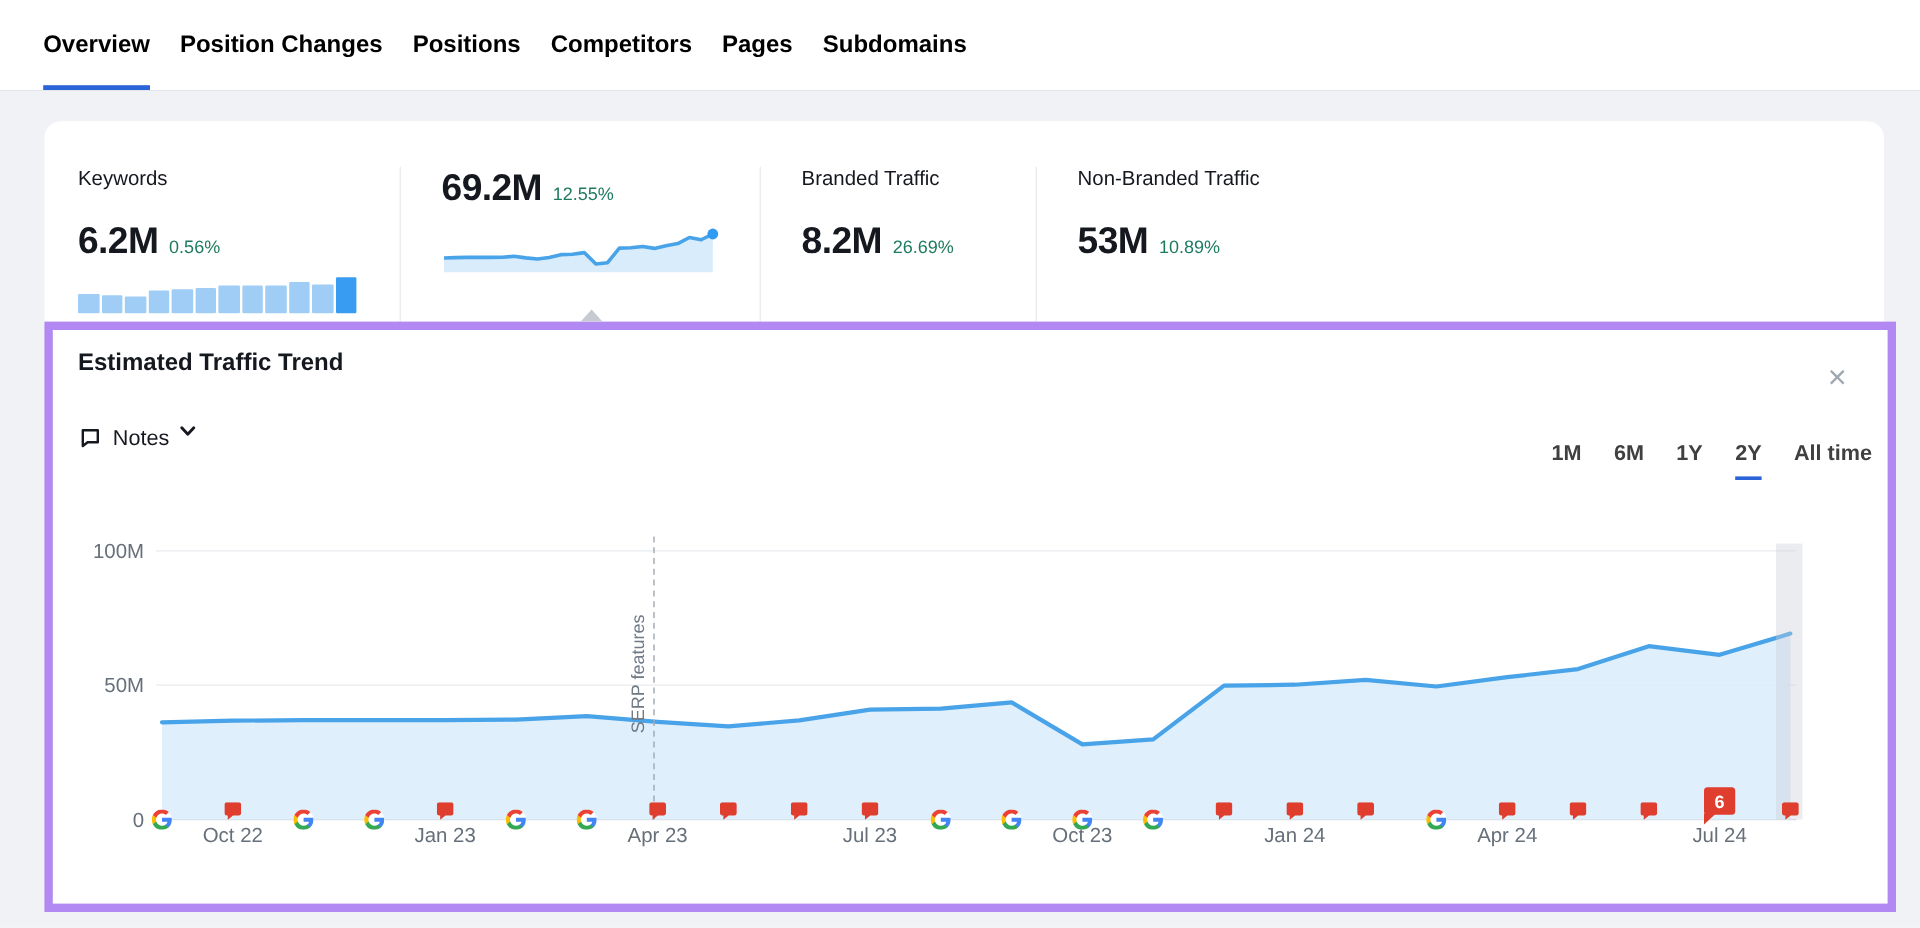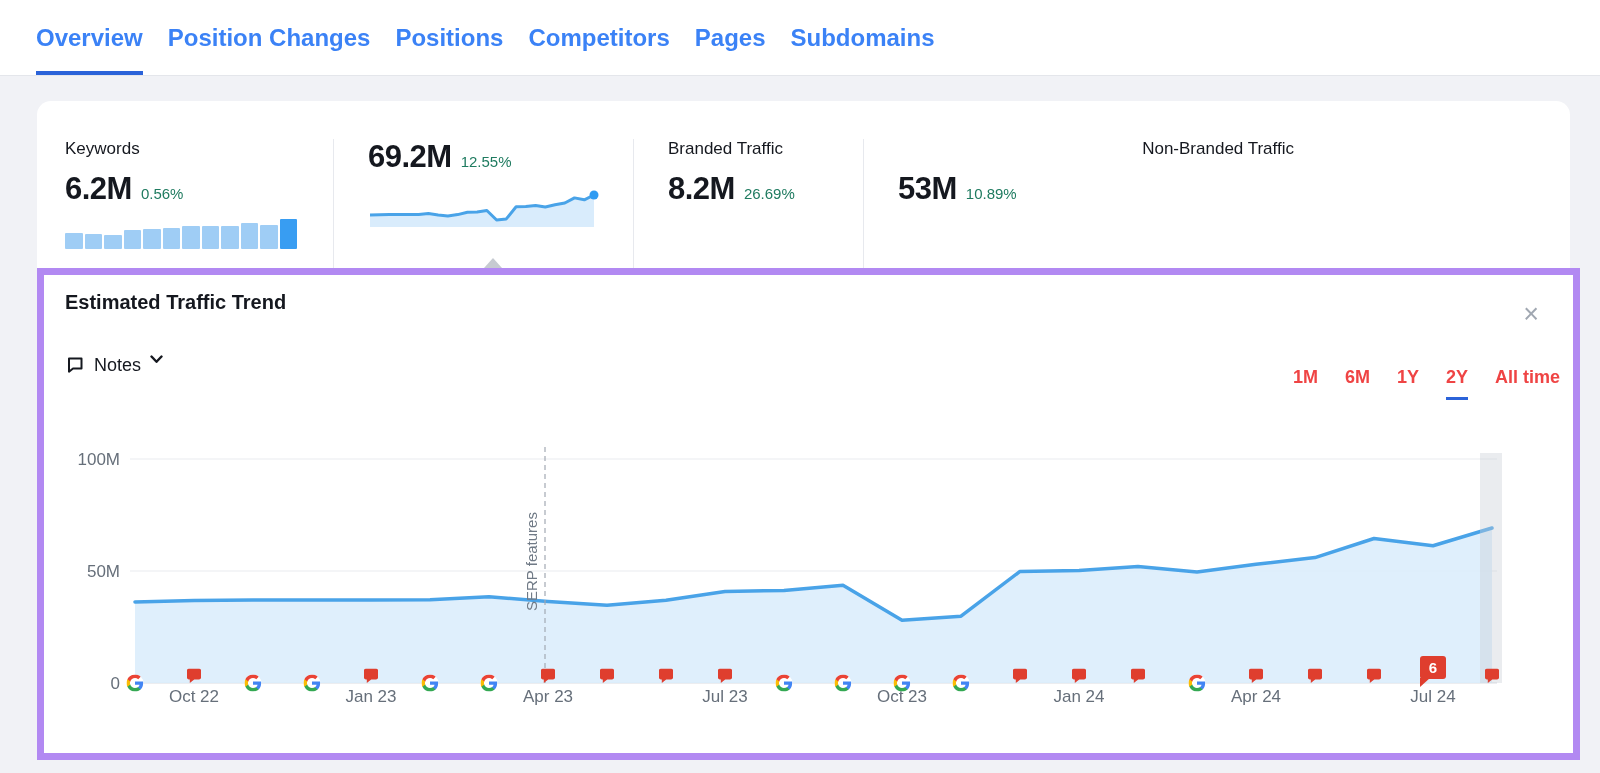--- a/index.html
+++ b/index.html
@@ -1,46 +1,46 @@
 <!DOCTYPE html>
 <html><head>
 <meta charset="utf-8">
 <style>
   *{margin:0;padding:0;box-sizing:border-box}
   html,body{width:1600px;height:773px;font-family:"Liberation Sans",sans-serif;background:#f1f2f6;position:relative;overflow:hidden}
 
   
   .topnav{position:absolute;left:0;top:0;width:1600px;height:76px;background:#fff;border-bottom:1px solid #e4e6eb;z-index:2}
   .tabs{display:flex;height:100%;padding-left:36px;gap:25px}
-  .tab{display:flex;align-items:center;height:100%;font-size:24px;font-weight:600;color:#3b82f6;border-bottom:4px solid transparent;padding-top:4px;cursor:pointer;white-space:nowrap}
+  .tab{display:flex;align-items:center;height:100%;font-size:20px;font-weight:600;color:#000000;border-bottom:4px solid transparent;padding-top:4px;cursor:pointer;white-space:nowrap}
   .tab.active{border-bottom-color:#2b63d9;font-weight:700}
 
   
   .card{position:absolute;left:37px;top:101px;width:1533px;height:180px;background:#fff;border-radius:14px;display:flex;padding-top:38px;z-index:1}
   .mcol{padding-left:34px;flex:0 0 auto}
   .mcol + .mcol{border-left:1px solid #e7e9ee}
   .mcol:first-child{padding-left:28px}
-  .mlabel{font-size:17px;color:#15181f;margin-bottom:12px}
+  .mlabel{font-size:17px;color:#15181f;margin-bottom:24px}
   .mval{display:flex;align-items:baseline;gap:9px}
   .mnum{font-size:31px;font-weight:800;color:#15181f;letter-spacing:-.5px}
   .mchg{font-size:15px;color:#1f7b60}
   .spark{margin-top:12px}
   .bars{display:flex;align-items:flex-end;gap:2px;width:232px;height:30px}
   .bars div{flex:1;background:#9fcdf5;border-radius:1px}
   .bars div:last-child{background:#389df2}
 
   
   .panel{position:absolute;left:37px;top:268px;width:1543px;height:492px;background:#fff;border:7px solid #b289f2;z-index:3}
   .caret{position:absolute;top:-17px;left:440px;width:0;height:0;border-left:9px solid transparent;border-right:9px solid transparent;border-bottom:10px solid #c6cad1}
   .ptitle{position:absolute;left:21px;top:16px;font-size:20px;font-weight:700;color:#15181f}
   .pclose{position:absolute;right:34px;top:26px;font-size:27px;color:#a0a7b1;cursor:pointer;line-height:1;font-weight:400}
   .notes{position:absolute;left:22px;top:80px;display:flex;gap:9px;cursor:pointer}
   .notes .lbl{font-size:18px;color:#15181f;font-weight:500}
   .ranges{position:absolute;right:13px;top:92px;display:flex;gap:27px}
-  .range{font-size:18px;font-weight:600;color:#ef4444;padding-bottom:9px;border-bottom:3px solid transparent;cursor:pointer;white-space:nowrap}
+  .range{font-size:18px;font-weight:600;color:#404040;padding-bottom:9px;border-bottom:3px solid transparent;cursor:pointer;white-space:nowrap}
   .range.active{border-bottom-color:#2b63d9}
   #trend-svg{position:absolute;left:0;top:0}
 </style>
 </head>
 <body>
 
 <div class="topnav">
   <div class="tabs">
       <div class="tab active">Overview</div>
       <div class="tab">Position Changes</div>
@@ -82,21 +82,21 @@
         <path d="M2.0 28.0 L11.7 27.7 L21.5 27.5 L31.2 27.5 L41.0 27.5 L50.7 27.4 L60.4 26.6 L70.2 27.9 L79.9 28.9 L89.7 27.6 L99.4 25.2 L109.1 24.9 L118.9 23.5 L128.6 33.0 L138.3 31.9 L148.1 19.8 L157.8 19.5 L167.6 18.4 L177.3 20.0 L187.0 17.8 L196.8 16.0 L206.5 10.9 L216.3 12.8 L226.0 8.0 " fill="none" stroke="#49a3e8" stroke-width="3" stroke-linejoin="round"></path>
         <circle cx="226" cy="8" r="4.5" fill="#2f9bf2"></circle>
       </svg></div>
     <div class="mcol" style="width: 230px;">
       <div class="mlabel">Branded Traffic</div>
       <div class="mval">
         <span class="mnum">8.2M</span>
         <span class="mchg">26.69%</span>
       </div>
     </div>
-    <div class="mcol" style="width: 431px; text-align: right;">
+    <div class="mcol" style="width: 431px;">
       <div class="mlabel">Non-Branded Traffic</div>
       <div class="mval">
         <span class="mnum">53M</span>
         <span class="mchg">10.89%</span>
       </div>
     </div>
   </div>
 
 <div class="panel">
   <div class="caret"></div>

